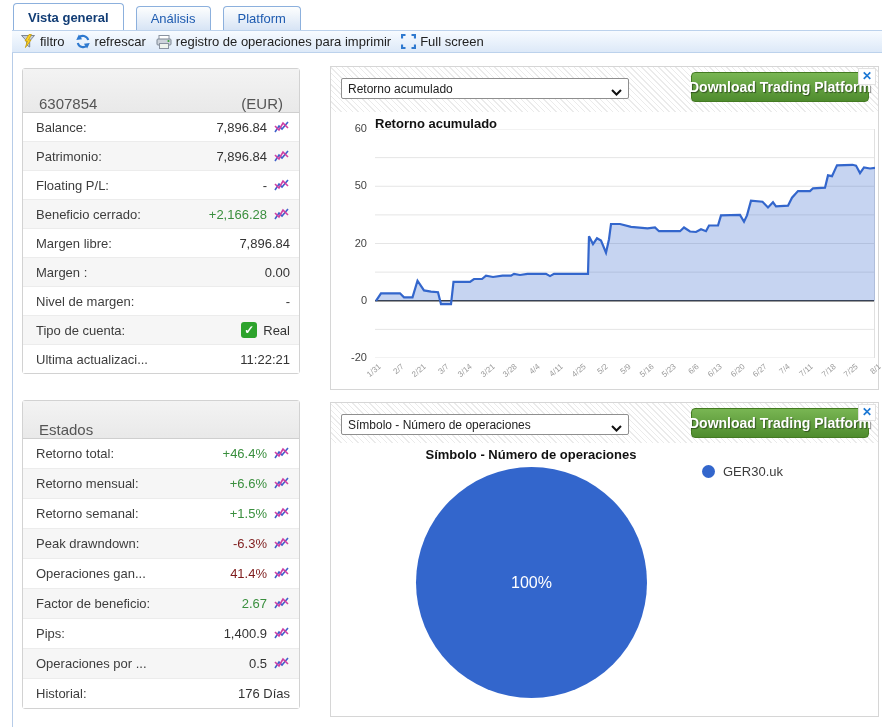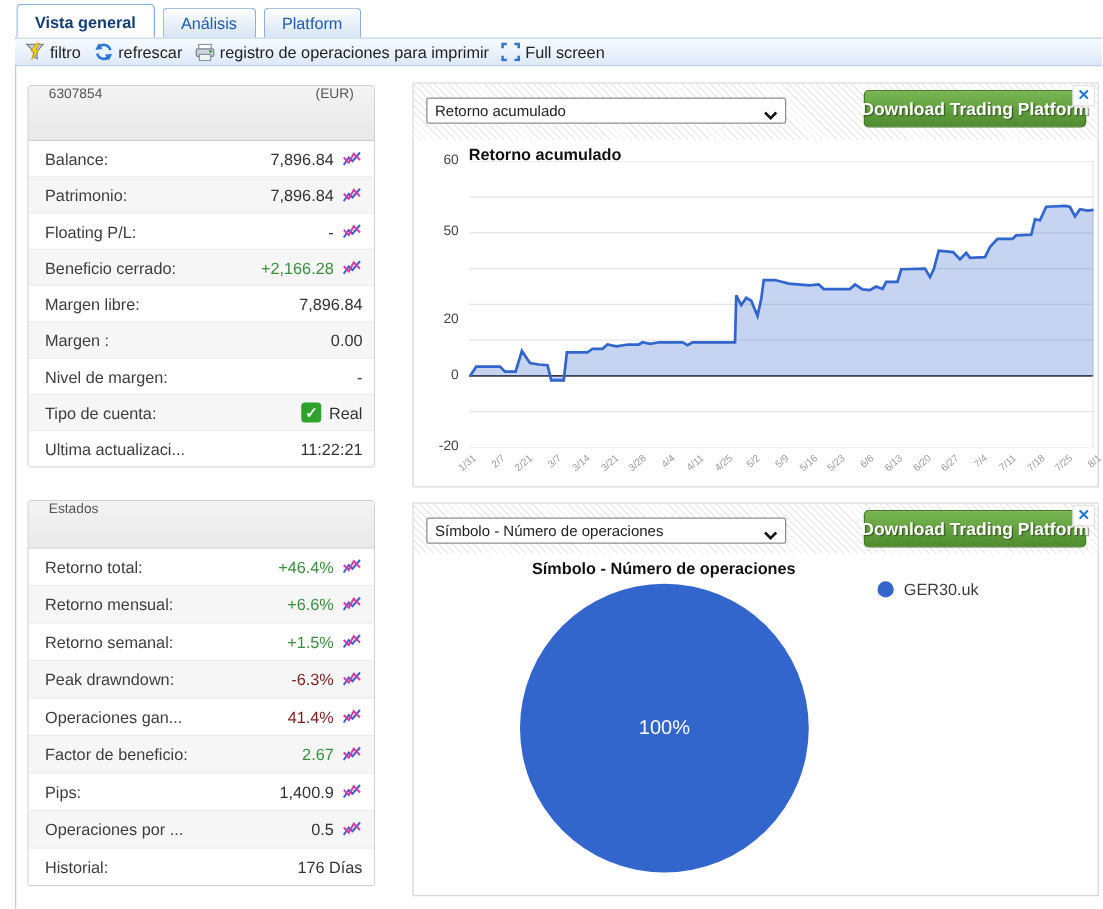--- a/index.html
+++ b/index.html
@@ -1,38 +1,38 @@
 <!DOCTYPE html>
 <html><head>
 <meta charset="utf-8">
 <style>
   html,body{margin:0;padding:0;background:#fff;overflow:hidden}
   .page{position:relative;width:882px;height:727px;background:#fff;
         font-family:"Liberation Sans",sans-serif;overflow:hidden}
   .leftline{position:absolute;left:12px;top:30px;height:697px;border-left:1px solid #b7cce8}
 
   
-  .tabbar{position:absolute;left:13px;top:2px;height:28px;display:flex;align-items:flex-end;gap:6px;z-index:3}
+  .tabbar{position:absolute;left:13px;top:2px;height:28px;display:flex;align-items:flex-end;gap:12px;z-index:3}
   .tab{height:23px;padding:0 14px;display:flex;align-items:center;border:1px solid #8cb0dd;border-bottom:none;
        border-radius:4px 4px 0 0;background:linear-gradient(#fdfefe,#d7e4f5);color:#1e5bb0;font-size:13px;cursor:pointer}
   .tab.active{height:26px;background:#fff;color:#123d75;font-weight:bold}
 
   
   .toolbar{position:absolute;left:12px;top:30px;width:870px;height:21px;
            background:linear-gradient(#f7fbff,#dde9f8);border-top:1px solid #bcd2ec;border-bottom:1px solid #bcd2ec;
            display:flex;align-items:center;padding-left:6px;gap:6px;font-size:13px;color:#222}
   .tool{display:flex;align-items:flex-end;gap:4px;padding:0 2px;cursor:pointer;white-space:nowrap}
   .ticon{display:inline-flex;align-items:center}
 
   
   .card{position:absolute;left:22px;width:276px;background:#fff;border:1px solid #d2d2d2;border-radius:3px}
   .card1{top:68px}
   .card2{top:400px}
-  .card-h{display:flex;justify-content:space-between;align-items:flex-start;padding:0 16px;
-          background:linear-gradient(#f3f3f3,#e9e9e9);border-bottom:1px solid #cfcfcf;color:#555;font-size:11px}
+  .card-h{display:flex;justify-content:space-between;align-items:flex-end;padding:0 16px;
+          background:linear-gradient(#f3f3f3,#e9e9e9);border-bottom:1px solid #cfcfcf;color:#555;font-size:15px}
   .card1 .card-h{height:43px}
   .card2 .card-h{height:37px}
   .row{display:flex;align-items:center;padding:0 9px 0 13px;border-bottom:1px solid #ececec;font-size:13px;color:#333;background:#fff}
   .card1 .row{height:28px}
   .card2 .row{height:29px}
   .row:last-child{border-bottom:none}
   .row.alt{background:#f6f6f6}
   .row-label{color:#3d3d3d;white-space:nowrap}
   .row-spacer{flex:1}
   .row-value{text-align:right;display:flex;align-items:center;white-space:nowrap}
@@ -339,21 +339,21 @@
           <line x1="0" x2="500" y1="143.125" y2="143.125" stroke="#e5e5e5" stroke-width="1"></line>
           <line x1="0" x2="500" y1="171.75" y2="171.75" stroke="#3a3a3a" stroke-width="1.4"></line>
           <line x1="0" x2="500" y1="200.375" y2="200.375" stroke="#e5e5e5" stroke-width="1"></line>
           <line x1="0" x2="500" y1="229" y2="229" stroke="#e5e5e5" stroke-width="1"></line>
           <line x1="499.5" x2="499.5" y1="0" y2="229" stroke="#e0e0e0"></line>
           <path d="M1.0,171.8L6.0,164.3L25.0,164.3L29.0,168.3L37.5,168.3L42.5,151.7L49.0,161.4L56.0,162.6L63.0,163.2L66.0,175.2L76.0,175.2L78.5,152.9L95.0,152.9L99.0,150.0L107.0,150.0L111.0,146.6L118.0,148.0L127.5,146.6L136.0,146.6L139.0,144.8L145.0,146.0L152.5,144.8L171.0,144.8L175.0,147.1L179.0,144.8L213.0,144.8L214.0,107.3L218.0,115.1L222.0,109.3L226.0,111.6L231.0,123.7L234.0,110.2L236.0,95.0L245.0,95.0L256.0,97.9L272.5,99.3L280.0,98.5L284.0,102.2L305.0,102.2L309.0,98.5L315.0,102.5L321.0,103.0L326.0,100.2L331.0,102.2L334.0,96.5L343.0,96.5L346.0,86.4L365.0,85.9L369.0,92.7L372.0,86.4L376.0,71.6L387.5,72.7L393.0,78.4L398.0,73.3L401.0,77.3L413.0,76.7L417.0,68.7L423.0,62.1L435.0,62.1L438.0,59.3L450.0,58.7L453.0,46.4L457.0,47.2L460.0,40.6L462.0,36.4L477.5,35.8L481.0,36.6L485.0,44.1L489.0,38.4L495.0,39.5L500.0,38.9L500.0,171.75L1.0,171.75Z" fill="rgba(51,102,204,0.28)"></path>
           <path d="M1.0,171.8L6.0,164.3L25.0,164.3L29.0,168.3L37.5,168.3L42.5,151.7L49.0,161.4L56.0,162.6L63.0,163.2L66.0,175.2L76.0,175.2L78.5,152.9L95.0,152.9L99.0,150.0L107.0,150.0L111.0,146.6L118.0,148.0L127.5,146.6L136.0,146.6L139.0,144.8L145.0,146.0L152.5,144.8L171.0,144.8L175.0,147.1L179.0,144.8L213.0,144.8L214.0,107.3L218.0,115.1L222.0,109.3L226.0,111.6L231.0,123.7L234.0,110.2L236.0,95.0L245.0,95.0L256.0,97.9L272.5,99.3L280.0,98.5L284.0,102.2L305.0,102.2L309.0,98.5L315.0,102.5L321.0,103.0L326.0,100.2L331.0,102.2L334.0,96.5L343.0,96.5L346.0,86.4L365.0,85.9L369.0,92.7L372.0,86.4L376.0,71.6L387.5,72.7L393.0,78.4L398.0,73.3L401.0,77.3L413.0,76.7L417.0,68.7L423.0,62.1L435.0,62.1L438.0,59.3L450.0,58.7L453.0,46.4L457.0,47.2L460.0,40.6L462.0,36.4L477.5,35.8L481.0,36.6L485.0,44.1L489.0,38.4L495.0,39.5L500.0,38.9" fill="none" stroke="#3366cc" stroke-width="2.2"></path>
         </svg></div>
   <div class="ylab" style="top: 55px;">60</div>
       <div class="ylab" style="top: 112.25px;">50</div>
-      <div class="ylab" style="top: 169.5px; margin-top: 12px;">20</div>
+      <div class="ylab" style="top: 169.5px;">20</div>
       <div class="ylab" style="top: 226.75px;">0</div>
       <div class="ylab" style="top: 284px;">-20</div>
       <div class="xlab" style="left: 22px; top: 295px;">1/31</div>
       <div class="xlab" style="left: 44.7273px; top: 295px;">2/7</div>
       <div class="xlab" style="left: 67.4545px; top: 295px;">2/21</div>
       <div class="xlab" style="left: 90.1818px; top: 295px;">3/7</div>
       <div class="xlab" style="left: 112.909px; top: 295px;">3/14</div>
       <div class="xlab" style="left: 135.636px; top: 295px;">3/21</div>
       <div class="xlab" style="left: 158.364px; top: 295px;">3/28</div>
       <div class="xlab" style="left: 181.091px; top: 295px;">4/4</div>

